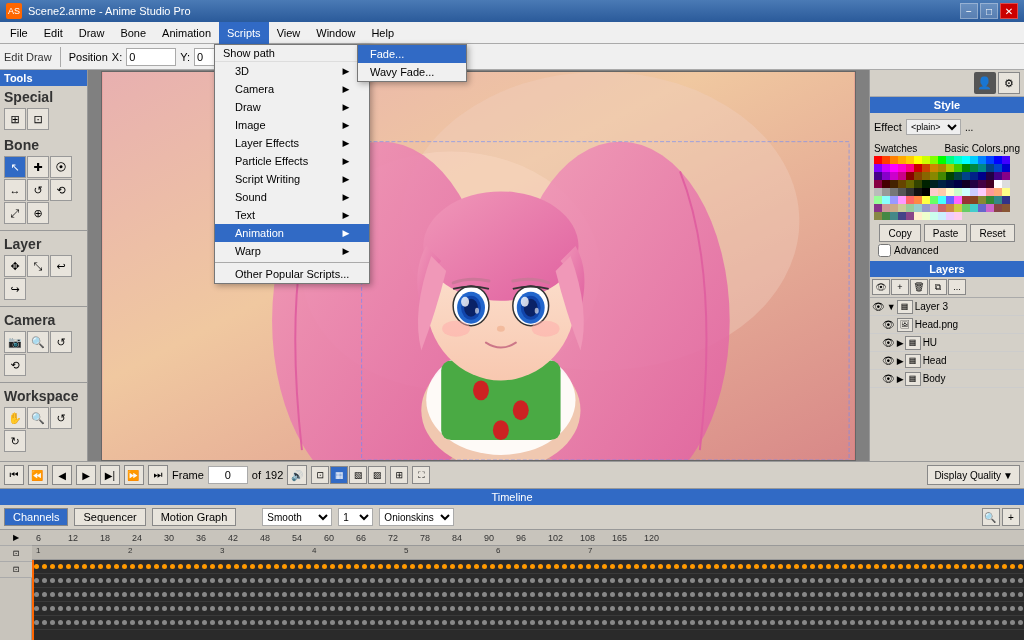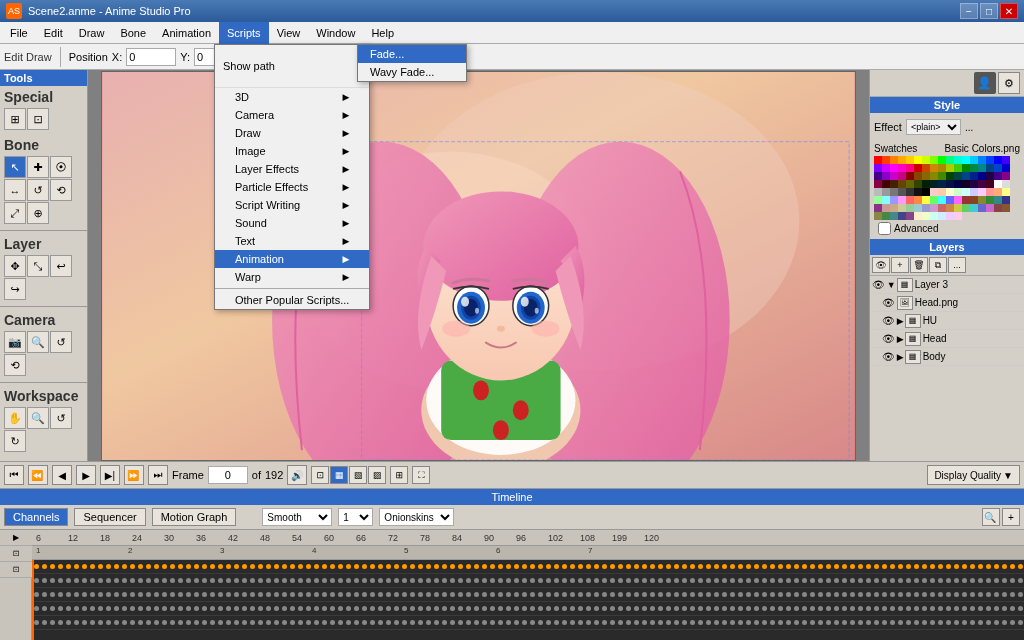--- a/index.html
+++ b/index.html
@@ -463,20 +463,25 @@
           <div class="color-cell" title="#448888" style="background-color: rgb(68, 136, 136);"></div>
           <div class="color-cell" title="#444488" style="background-color: rgb(68, 68, 136);"></div>
           <div class="color-cell" title="#884488" style="background-color: rgb(136, 68, 136);"></div>
           <div class="color-cell" title="#ffeecc" style="background-color: rgb(255, 238, 204);"></div>
           <div class="color-cell" title="#eeffcc" style="background-color: rgb(238, 255, 204);"></div>
           <div class="color-cell" title="#ccffee" style="background-color: rgb(204, 255, 238);"></div>
           <div class="color-cell" title="#cceeff" style="background-color: rgb(204, 238, 255);"></div>
           <div class="color-cell" title="#eeccff" style="background-color: rgb(238, 204, 255);"></div>
           <div class="color-cell" title="#ffccee" style="background-color: rgb(255, 204, 238);"></div>
         </div>
+      <div class="swatch-buttons">
+        <button class="swatch-btn">Copy</button>
+        <button class="swatch-btn">Paste</button>
+        <button class="swatch-btn">Reset</button>
+      </div>
       <div class="advanced-row">
         <input type="checkbox" style="">
         <span>Advanced</span>
       </div>
     </div>
 
     <div id="layers-panel">
       <div id="layers-header">Layers</div>
       <div class="layers-toolbar">
         <div class="layers-tool-btn">👁</div>
@@ -599,21 +604,21 @@
         <span class="ruler-num" style="left:260px;">54</span>
         <span class="ruler-num" style="left:292px;">60</span>
         <span class="ruler-num" style="left:324px;">66</span>
         <span class="ruler-num" style="left:356px;">72</span>
         <span class="ruler-num" style="left:388px;">78</span>
         <span class="ruler-num" style="left:420px;">84</span>
         <span class="ruler-num" style="left:452px;">90</span>
         <span class="ruler-num" style="left:484px;">96</span>
         <span class="ruler-num" style="left:516px;">102</span>
         <span class="ruler-num" style="left:548px;">108</span>
-        <span class="ruler-num" style="left:580px;">199</span>
+        <span class="ruler-num" style="left:580px;">165</span>
         <span class="ruler-num" style="left:612px;">120</span>
       </div>
 
       <div style="height:14px; background:#bab6ae; border-bottom:1px solid #999; position:relative;">
         <span style="position:absolute; left:4px; font-size:8px; color:#333;">1</span>
         <span style="position:absolute; left:96px; font-size:8px; color:#333;">2</span>
         <span style="position:absolute; left:188px; font-size:8px; color:#333;">3</span>
         <span style="position:absolute; left:280px; font-size:8px; color:#333;">4</span>
         <span style="position:absolute; left:372px; font-size:8px; color:#333;">5</span>
         <span style="position:absolute; left:464px; font-size:8px; color:#333;">6</span>
@@ -1252,21 +1257,21 @@
             <div style="width: 5px; height: 5px; border-radius: 50%; background: rgb(136, 136, 136); margin: 0px 1.5px; flex-shrink: 0;"></div>
             <div style="width: 5px; height: 5px; border-radius: 50%; background: rgb(136, 136, 136); margin: 0px 1.5px; flex-shrink: 0;"></div>
           </div>
         </div>
     </div>
   </div>
 </div>
 
 <div id="menu-overlay">
   <div id="scripts-dropdown">
-    <div style="display:flex; align-items:center; padding:15px 8px; font-size:11px; border-bottom:1px solid #ddd;">
+    <div style="display:flex; align-items:center; padding:2px 8px; font-size:11px; border-bottom:1px solid #ddd;">
       <span>Show path</span>
     </div>
     <div class="dropdown-item">
       <span>3D</span>
       <span class="submenu-arrow">▶</span>
     </div>
     <div class="dropdown-item">
       <span>Camera</span>
       <span class="submenu-arrow">▶</span>
     </div>

